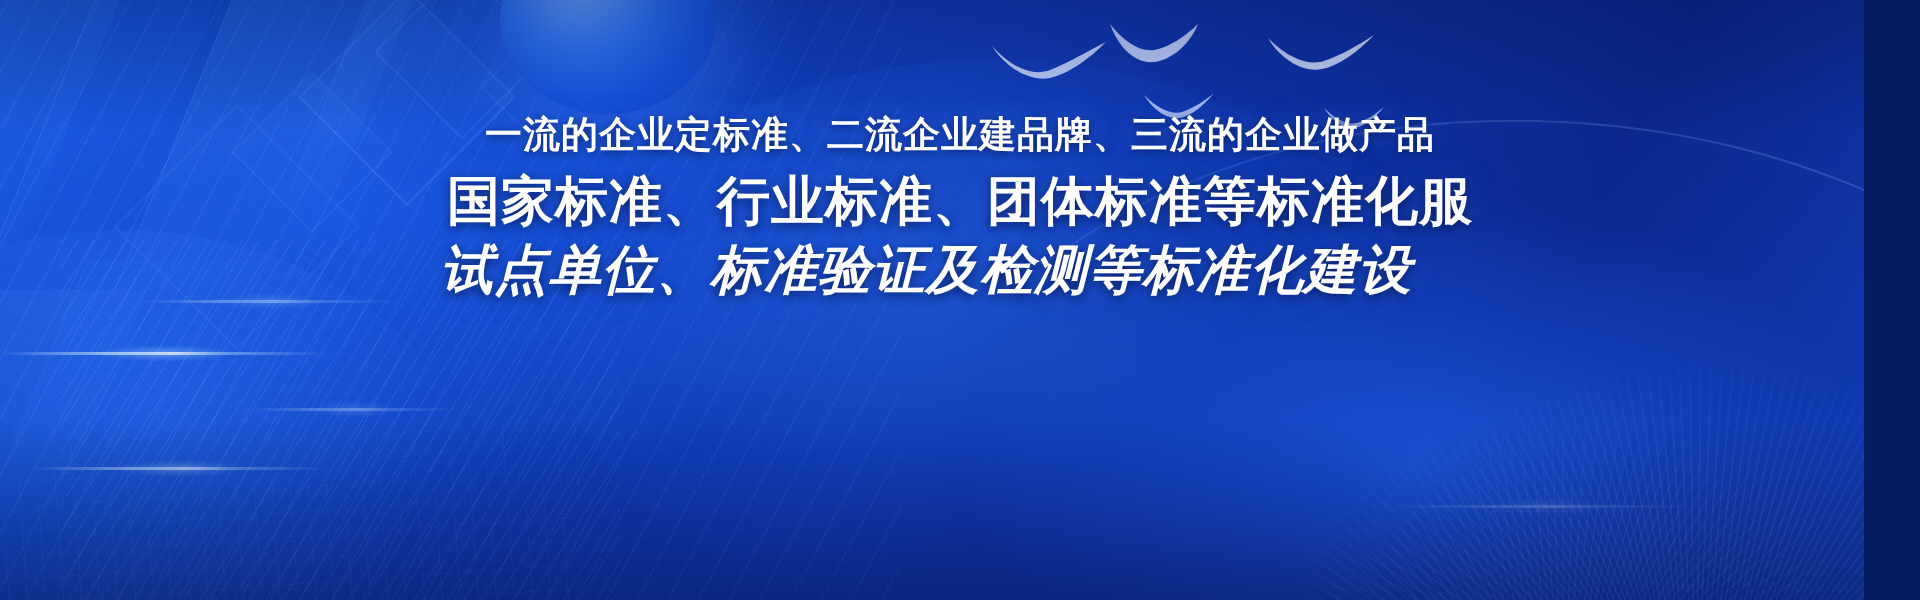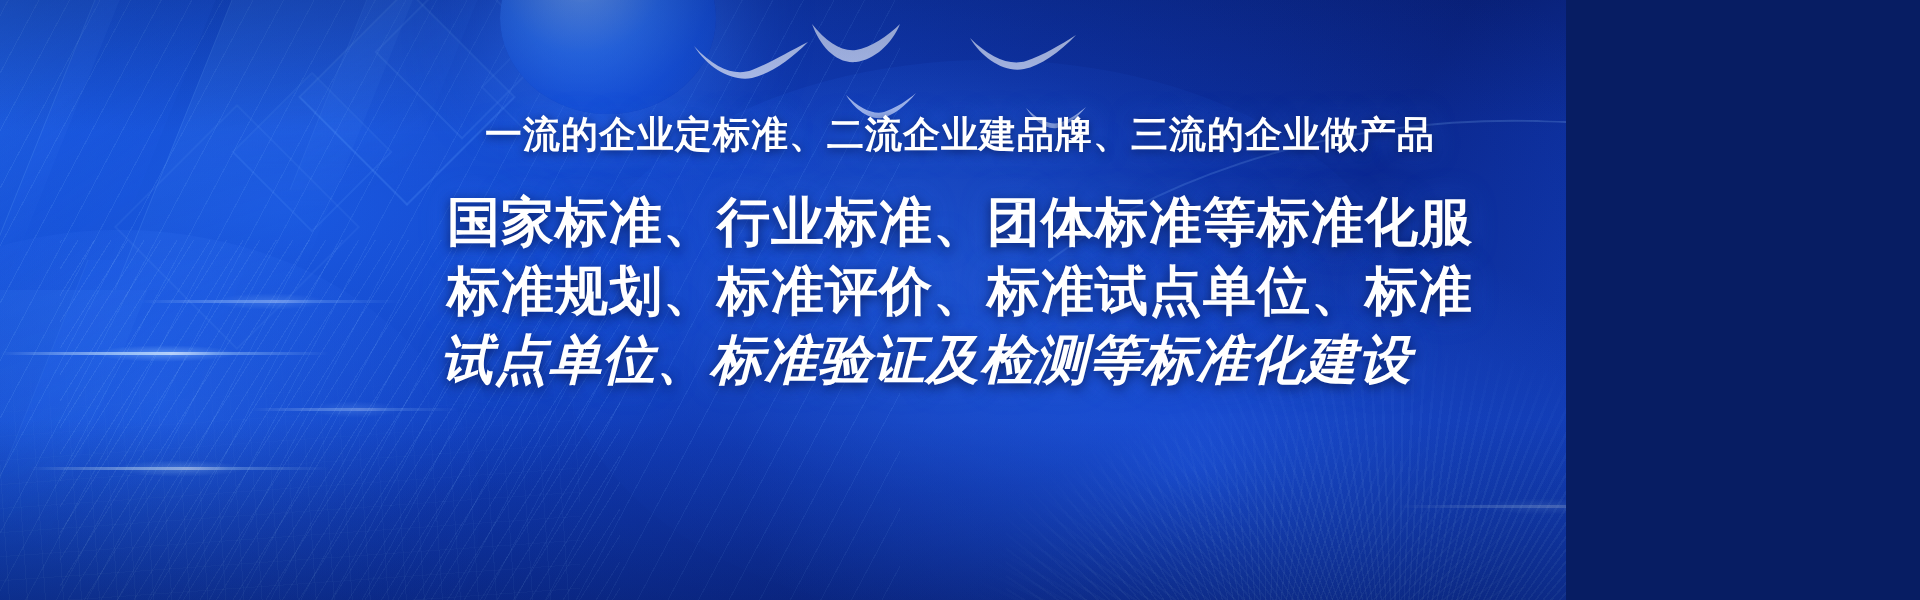--- a/index.html
+++ b/index.html
@@ -2,21 +2,21 @@
 <html><head>
 <meta charset="utf-8">
 <style>
   html, body {
     margin: 0;
     padding: 0;
     background: #071d63;
   }
   #banner {
     position: relative;
-    width: 1566px;
+    width: 1864px;
     height: 600px;
     overflow: hidden;
     background: #0c2a96;
     font-family: "Liberation Sans", "DejaVu Sans", sans-serif;
   }
 
   
   .bg-base {
     position: absolute;
     inset: 0;
@@ -192,21 +192,21 @@
     margin-top: 112px;
     font-size: 37px;
     font-weight: bold;
     color: #ffffff;
     letter-spacing: 1px;
     line-height: 1.25;
     text-shadow: 0 2px 10px rgba(4,20,80,0.85), 0 0 24px rgba(60,130,255,0.5);
     white-space: nowrap;
   }
   .subhead {
-    margin: 30px auto 0;
+    margin: 9px auto 0;
     width: 1040px;
     font-size: 53px;
     font-weight: bold;
     color: #ffffff;
     line-height: 1.30;
     letter-spacing: 1px;
     text-align: center;
     text-shadow: 0 3px 12px rgba(4,20,80,0.9), 0 0 30px rgba(50,120,250,0.45);
   }
   .subhead .ln { display: block; }
@@ -281,18 +281,17 @@
       </svg>
     </div>
   </div>
 
   <div class="bg-vignette"></div>
 
   <div class="content">
     <div class="headline">一流的企业定标准、二流企业建品牌、三流的企业做产品</div>
     <div class="subhead">
       <span class="ln">国家标准、行业标准、团体标准等标准化服</span>
-      <span class="ln">标准规划、标准评价、标准试点单位、标准</span>
       <span class="ln c">试点单位、标准验证及检测等标准化建设</span>
     </div>
   </div>
 
 </div>
 
 </body></html>

